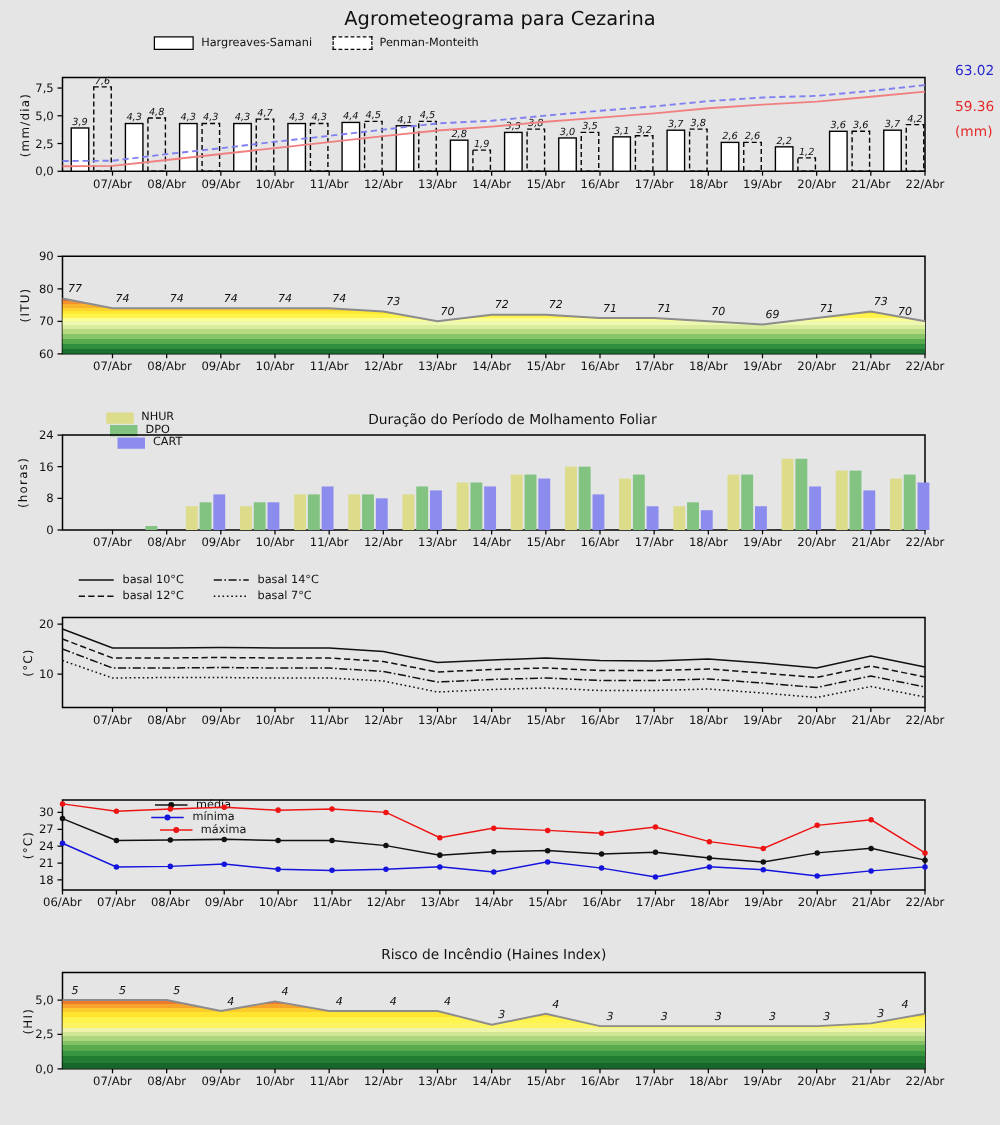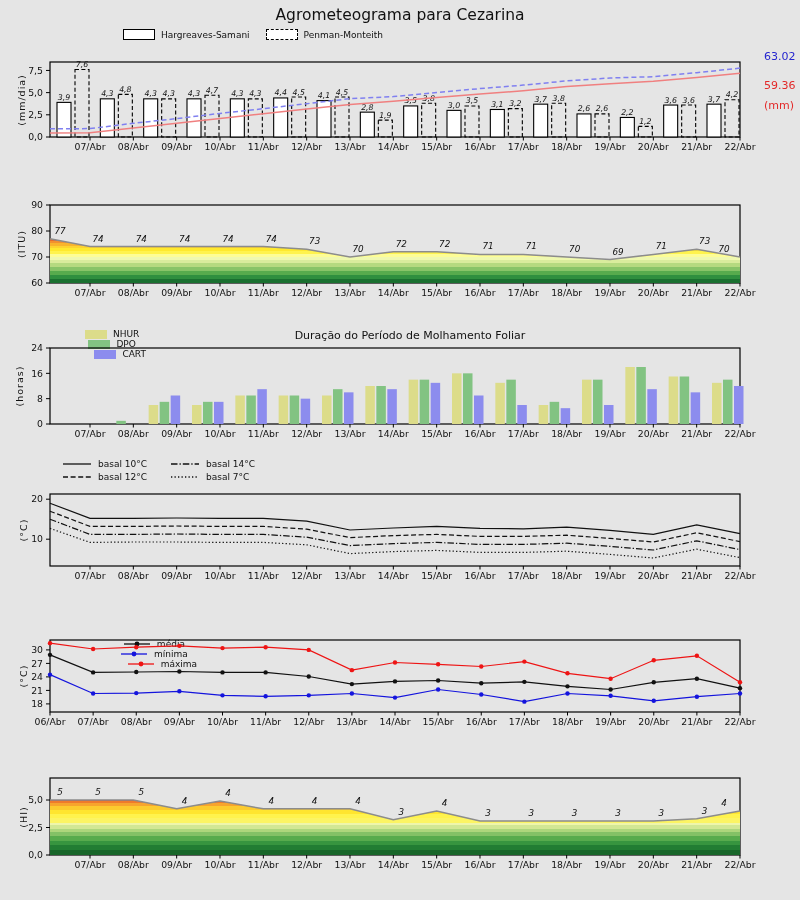--- a/index.html
+++ b/index.html
@@ -551,20 +551,21 @@
       <circle cx="438.125" cy="664.3" r="2.2" fill="#ee1414"></circle>
       <circle cx="481.25" cy="666.55" r="2.2" fill="#ee1414"></circle>
       <circle cx="524.375" cy="661.6" r="2.2" fill="#ee1414"></circle>
       <circle cx="567.5" cy="673.3" r="2.2" fill="#ee1414"></circle>
       <circle cx="610.625" cy="678.7" r="2.2" fill="#ee1414"></circle>
       <circle cx="653.75" cy="660.25" r="2.2" fill="#ee1414"></circle>
       <circle cx="696.875" cy="655.75" r="2.2" fill="#ee1414"></circle>
       <circle cx="740" cy="682.3" r="2.2" fill="#ee1414"></circle>
     </svg>
 
+  <div class="chart-title" style="top:757px;">Risco de Incêndio (Haines Index)</div>
   <div class="ylab" style="left:23px;top:817px;">(HI)</div>
   <svg id="c5" class="chart" style="top:772px;height:105px;" viewBox="0 772 800 105">
       <rect x="50" y="778" width="690" height="77" fill="none" stroke="#000" stroke-width="1.2"></rect>
       <line x1="46" y1="855" x2="50" y2="855" stroke="#000" stroke-width="1"></line>
       <text x="43" y="858.2" class="tick" text-anchor="end">0,0</text>
       <line x1="46" y1="827.5" x2="50" y2="827.5" stroke="#000" stroke-width="1"></line>
       <text x="43" y="830.7" class="tick" text-anchor="end">2,5</text>
       <line x1="46" y1="800" x2="50" y2="800" stroke="#000" stroke-width="1"></line>
       <text x="43" y="803.2" class="tick" text-anchor="end">5,0</text>
       <line x1="90" y1="855" x2="90" y2="858.5" stroke="#000" stroke-width="1"></line>

